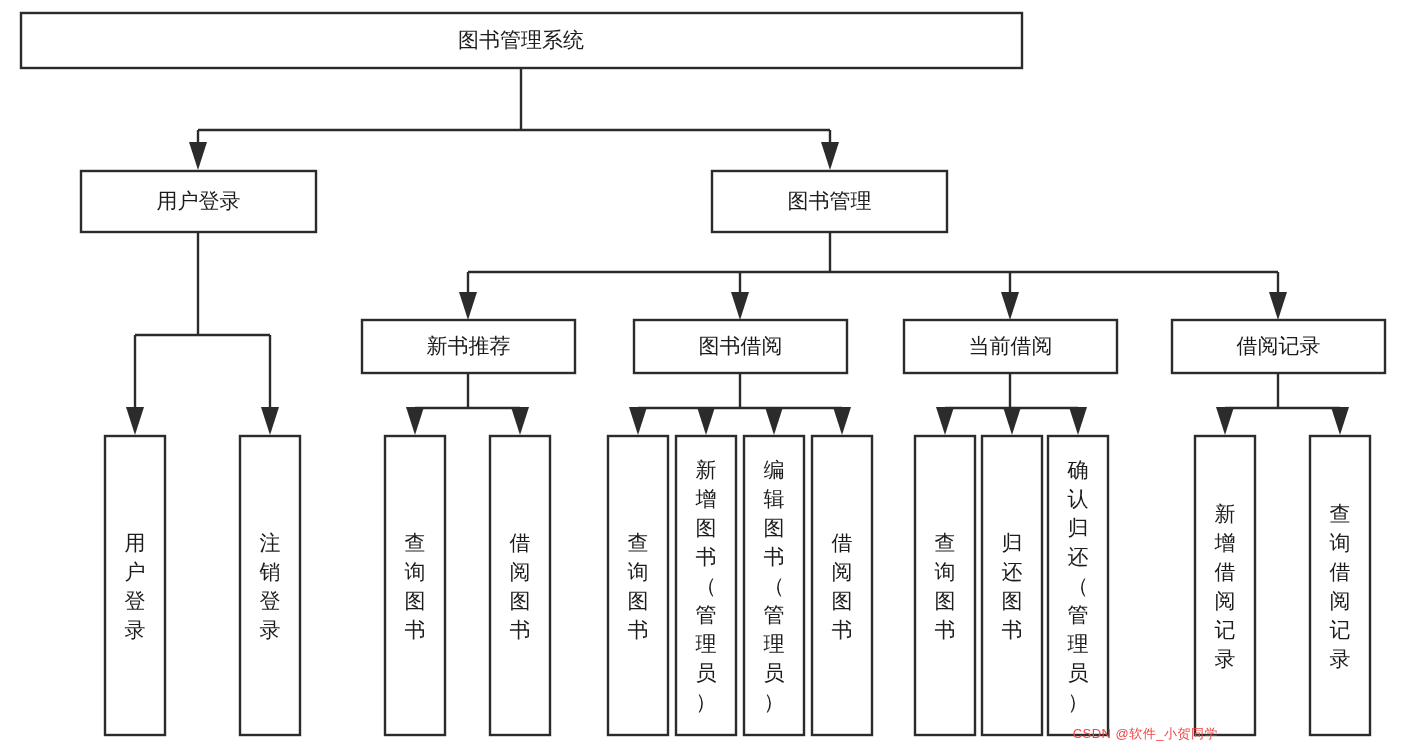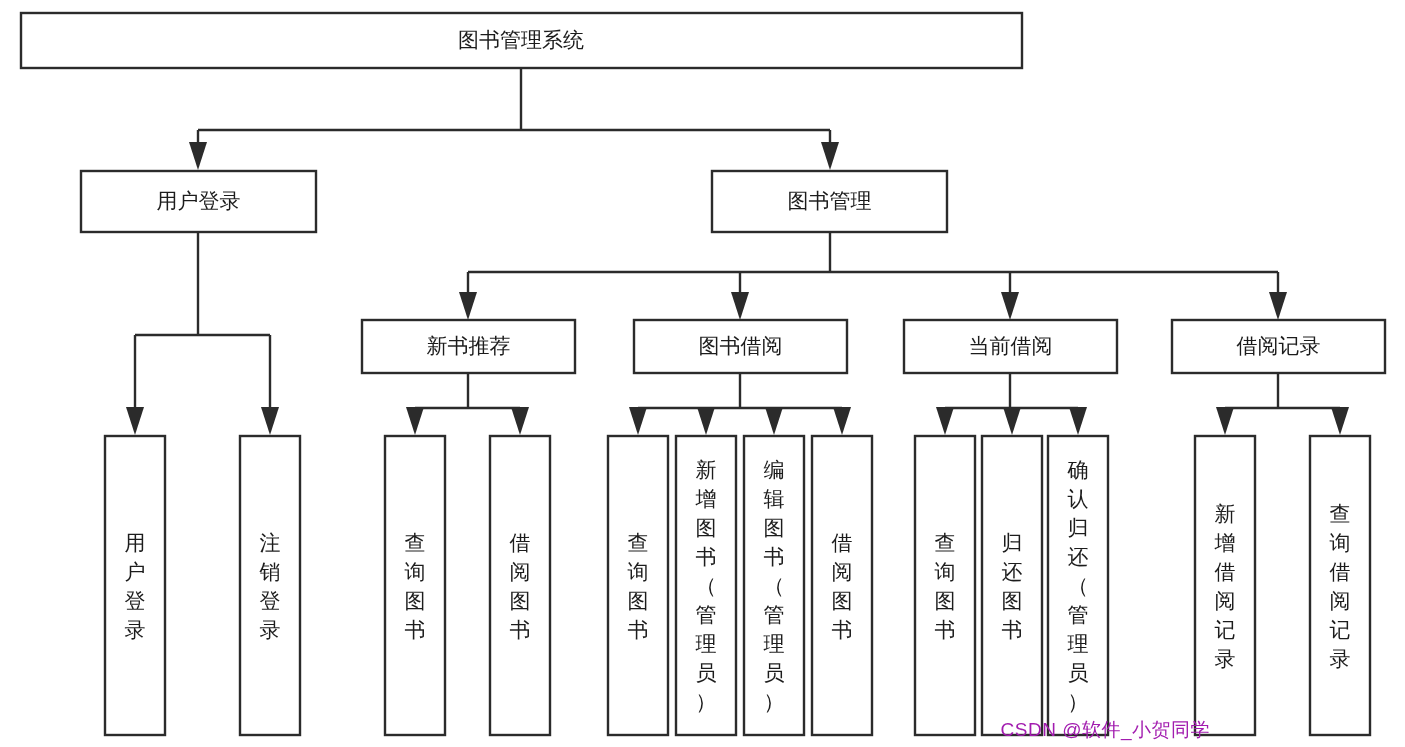--- a/index.html
+++ b/index.html
@@ -49,25 +49,25 @@
     stroke: #2b2b2b;
     stroke-width: 2.4;
     fill: none;
   }
   .edge-arrow {
     fill: #2b2b2b;
     stroke: none;
   }
   .watermark-text {
     position: absolute;
-    right: 20px;
+    right: 12px;
     bottom: 4px;
     font-family: "Liberation Sans", "DejaVu Sans", sans-serif;
-    font-size: 19px;
-    color: #a21caf;
+    font-size: 13px;
+    color: #ef4444;
     white-space: nowrap;
     letter-spacing: 0.5px;
   }
 </style>
 </head>
 <body>
 
 <div id="diagram-root">
 
   <svg class="diagram-canvas" viewBox="0 0 1405 747">

